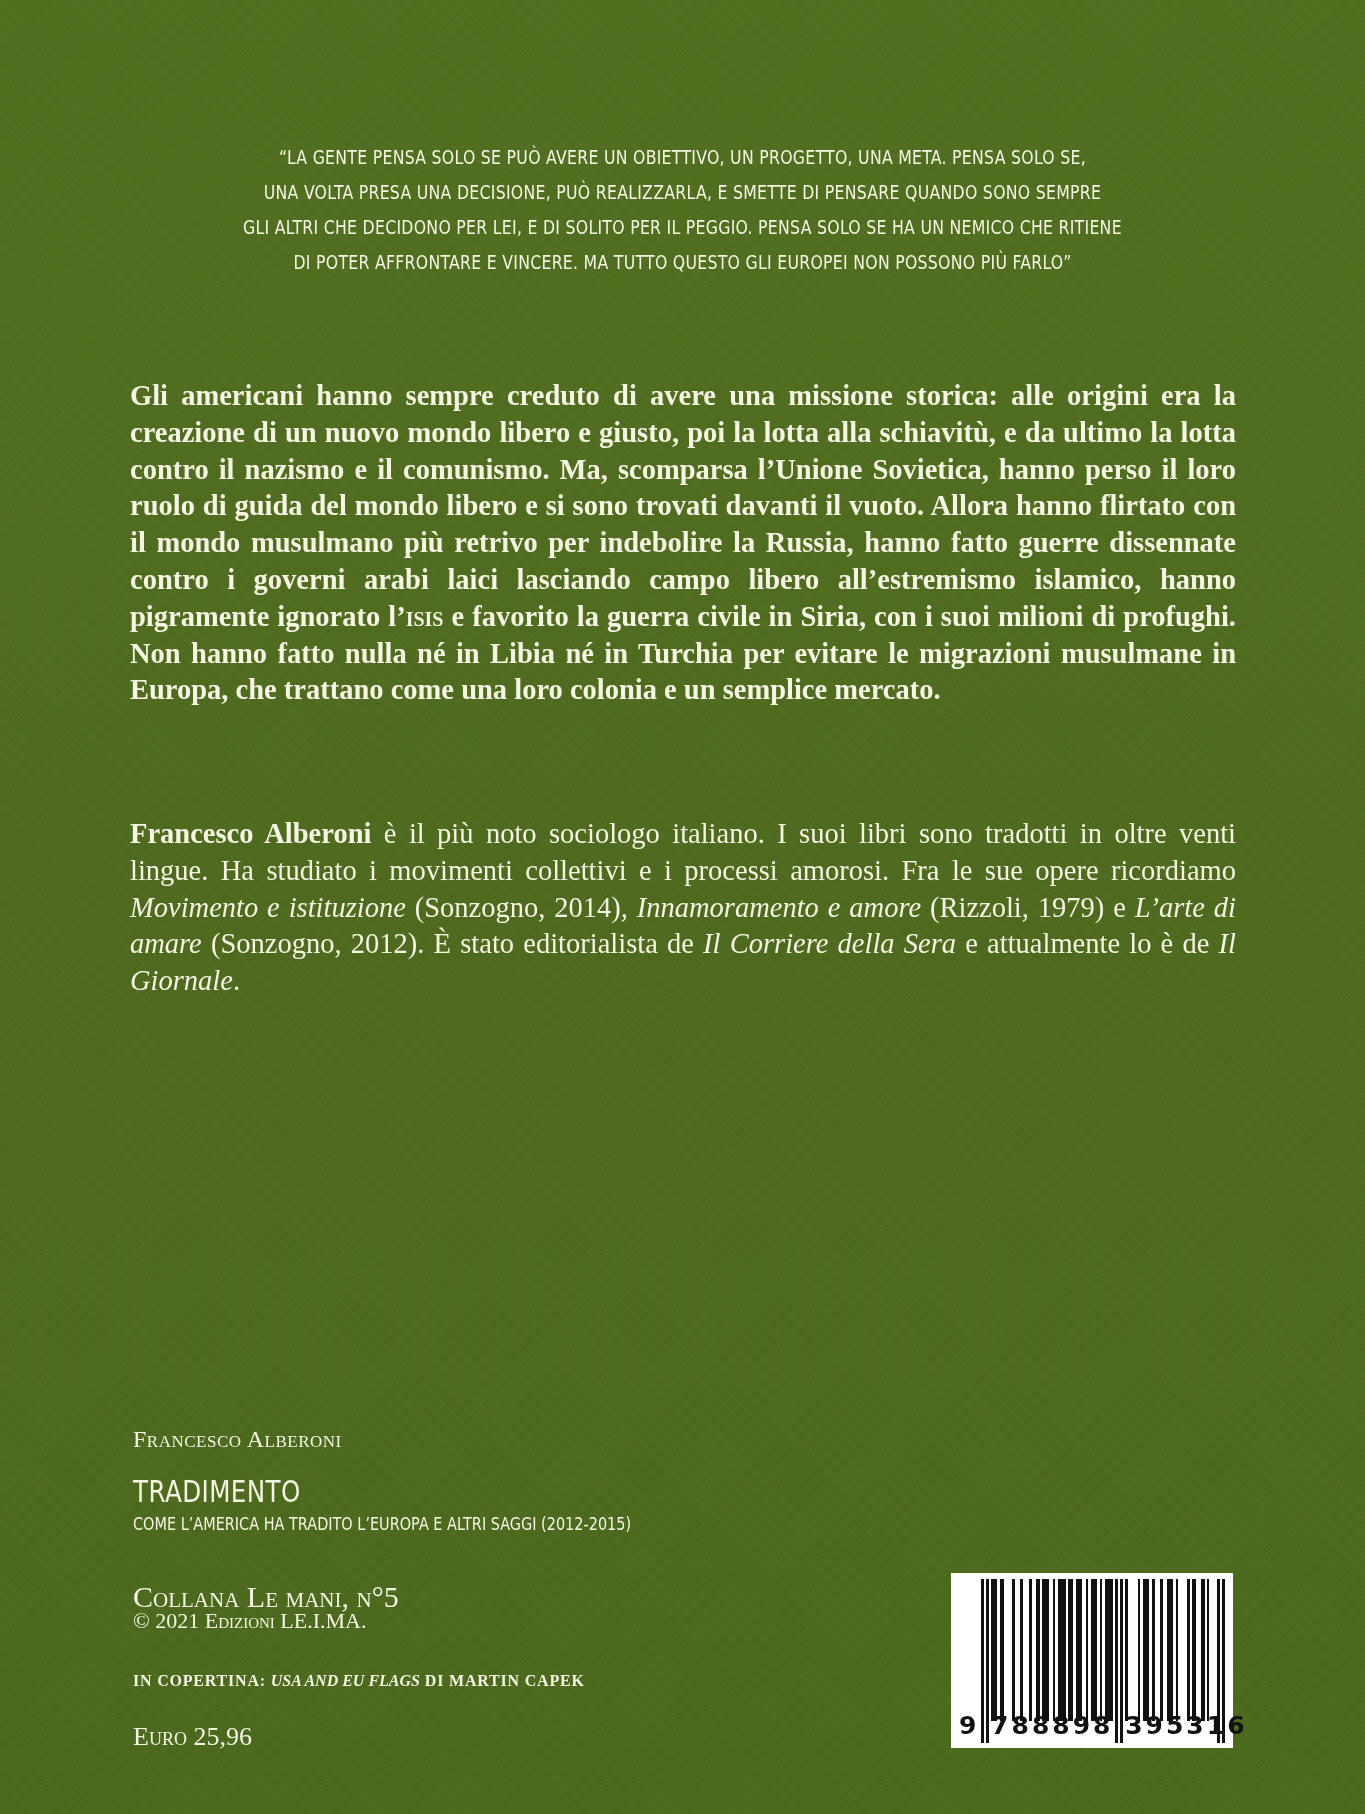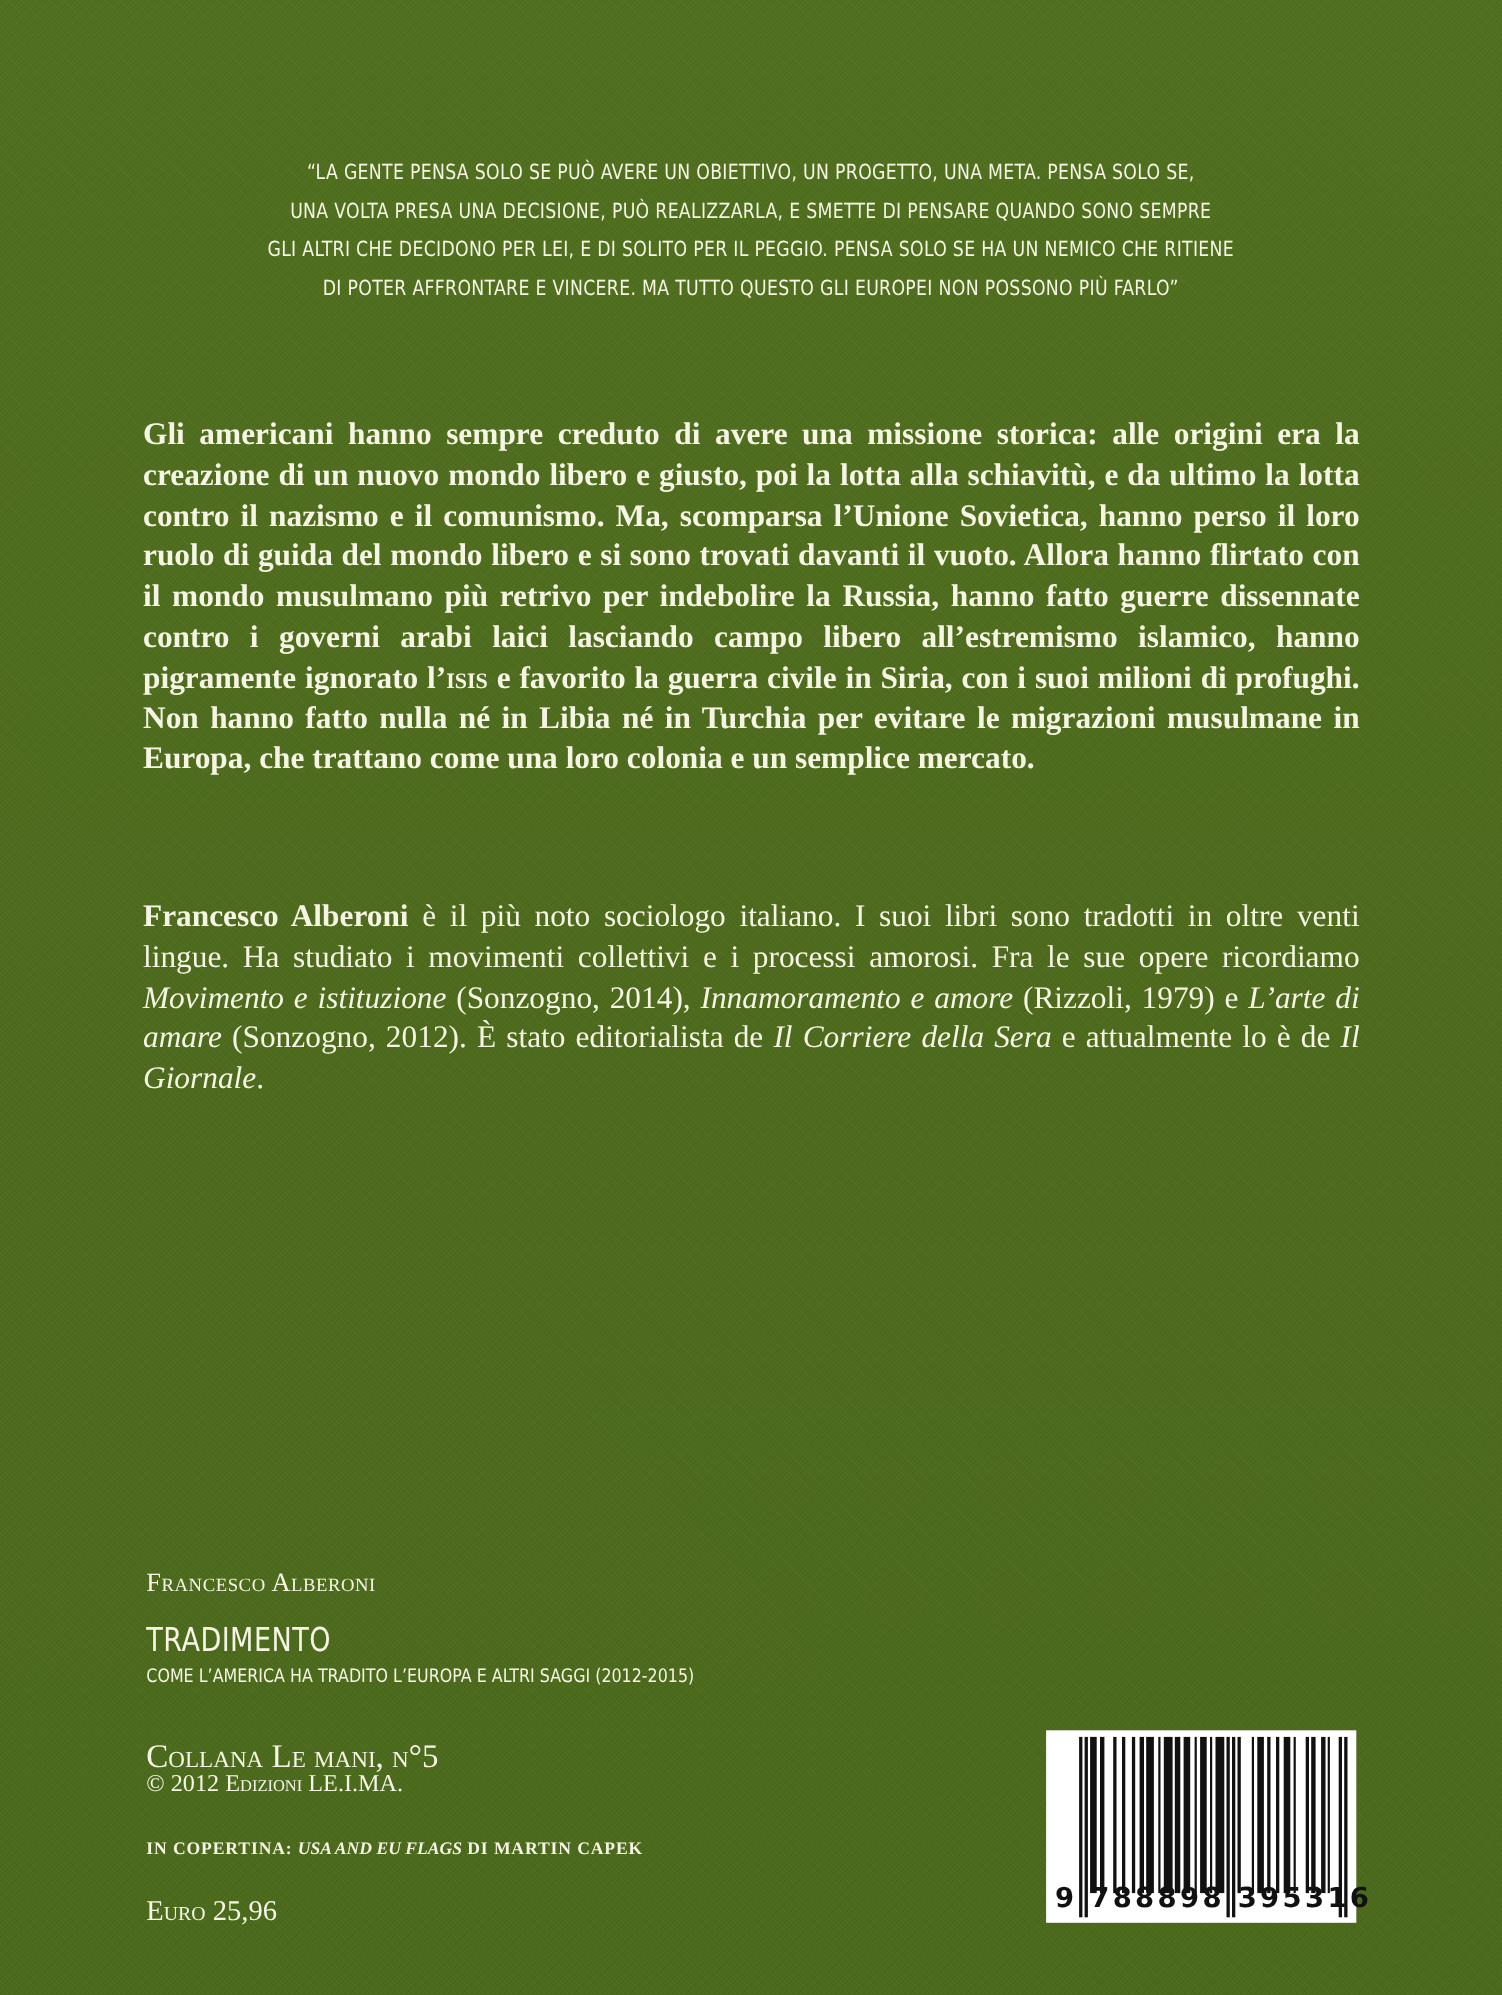--- a/index.html
+++ b/index.html
@@ -123,21 +123,21 @@
 </div>
 
 <p id="para1" class="body-text" style="margin:0;"><span>Gli americani hanno sempre creduto di avere una missione storica: alle origini era la creazione di un nuovo mondo libero e giusto, poi la lotta alla schiavitù, e da ultimo la lotta contro il nazismo e il comunismo. Ma, scomparsa l’Unione Sovietica, hanno perso il loro ruolo di guida del mondo libero e si sono trovati davanti il vuoto. Allora hanno flirtato con il mondo musulmano più retrivo per indebolire la Russia, hanno fatto guerre dissennate contro i governi arabi laici lasciando campo libero all’estremismo islamico, hanno pigramente ignorato l’</span><span class="smallcaps-isis">isis</span><span> e favorito la guerra civile in Siria, con i suoi milioni di profughi. Non hanno fatto nulla né in Libia né in Turchia per evitare le migrazioni musulmane in Europa, che trattano come una loro colonia e un semplice mercato.</span></p>
 
 <p id="para2" class="body-text" style="margin:0;"><b>Francesco Alberoni</b><span> è il più noto sociologo italiano. I suoi libri sono tradotti in oltre venti lingue. Ha studiato i movimenti collettivi e i processi amorosi. Fra le sue opere ricordiamo </span><i>Movimento e istituzione</i><span> (Sonzogno, 2014), </span><i>Innamoramento e amore</i><span> (Rizzoli, 1979) e </span><i>L’arte di amare</i><span> (Sonzogno, 2012). È stato editorialista de </span><i>Il Corriere della Sera</i><span> e attualmente lo è de </span><i>Il Giornale</i><span>.</span></p>
 
 <div id="author-line" class="credits">Francesco Alberoni</div>
 <div id="book-title" class="credits">TRADIMENTO</div>
 <div id="book-subtitle" class="credits">Come l’America ha tradito l’Europa e altri saggi (2012-2015)</div>
 <div id="series-line" class="credits">Collana Le mani, n°5</div>
-<div id="copyright-line" class="credits">© 2012 Edizioni LE.I.MA.</div>
+<div id="copyright-line" class="credits">© 2021 Edizioni LE.I.MA.</div>
 <div id="cover-credit" class="credits"><span>In copertina: </span><i>USA and EU flags</i><span> di Martin Capek</span></div>
 <div id="price-line" class="credits">Euro 25,96</div>
 
 <div class="barcode-box">
   <div class="barcode-bars">
     <span class="long" style="width:3px"></span>
       <span class="gap" style="width:3px"></span>
       <span class="long" style="width:3px"></span>
       <span class="gap" style="width:3px"></span>
     <span style="width:7px"></span>

